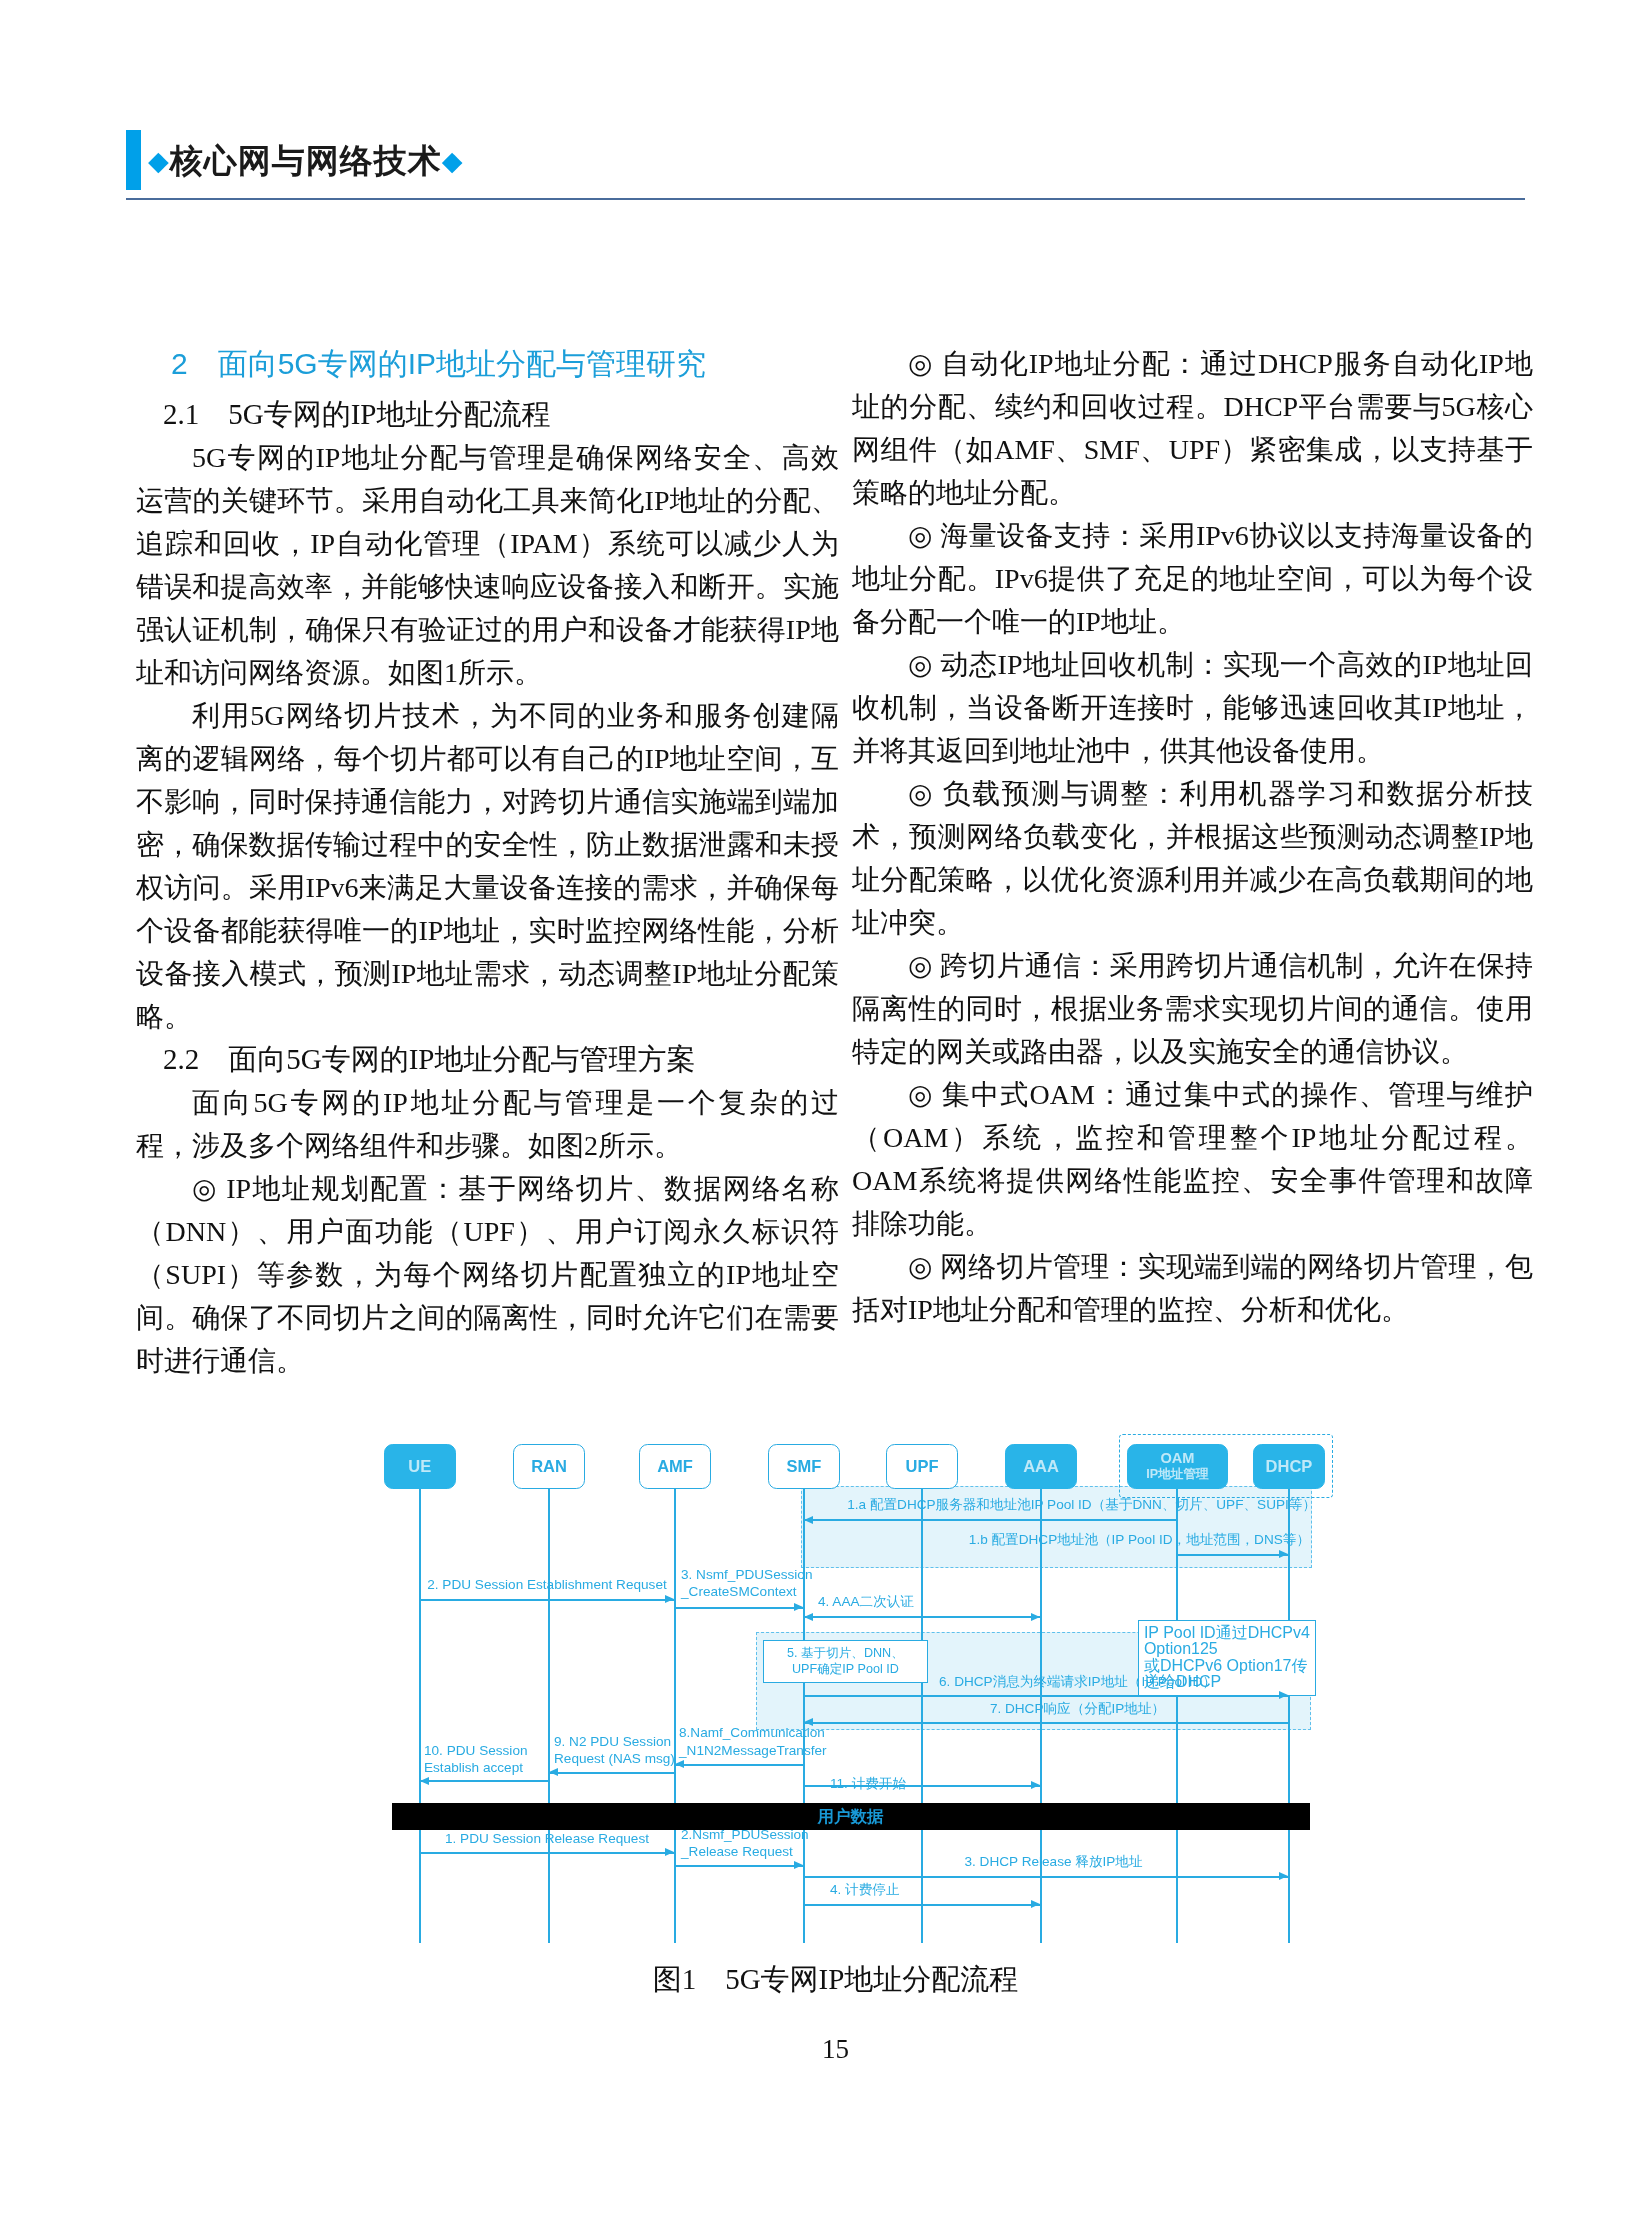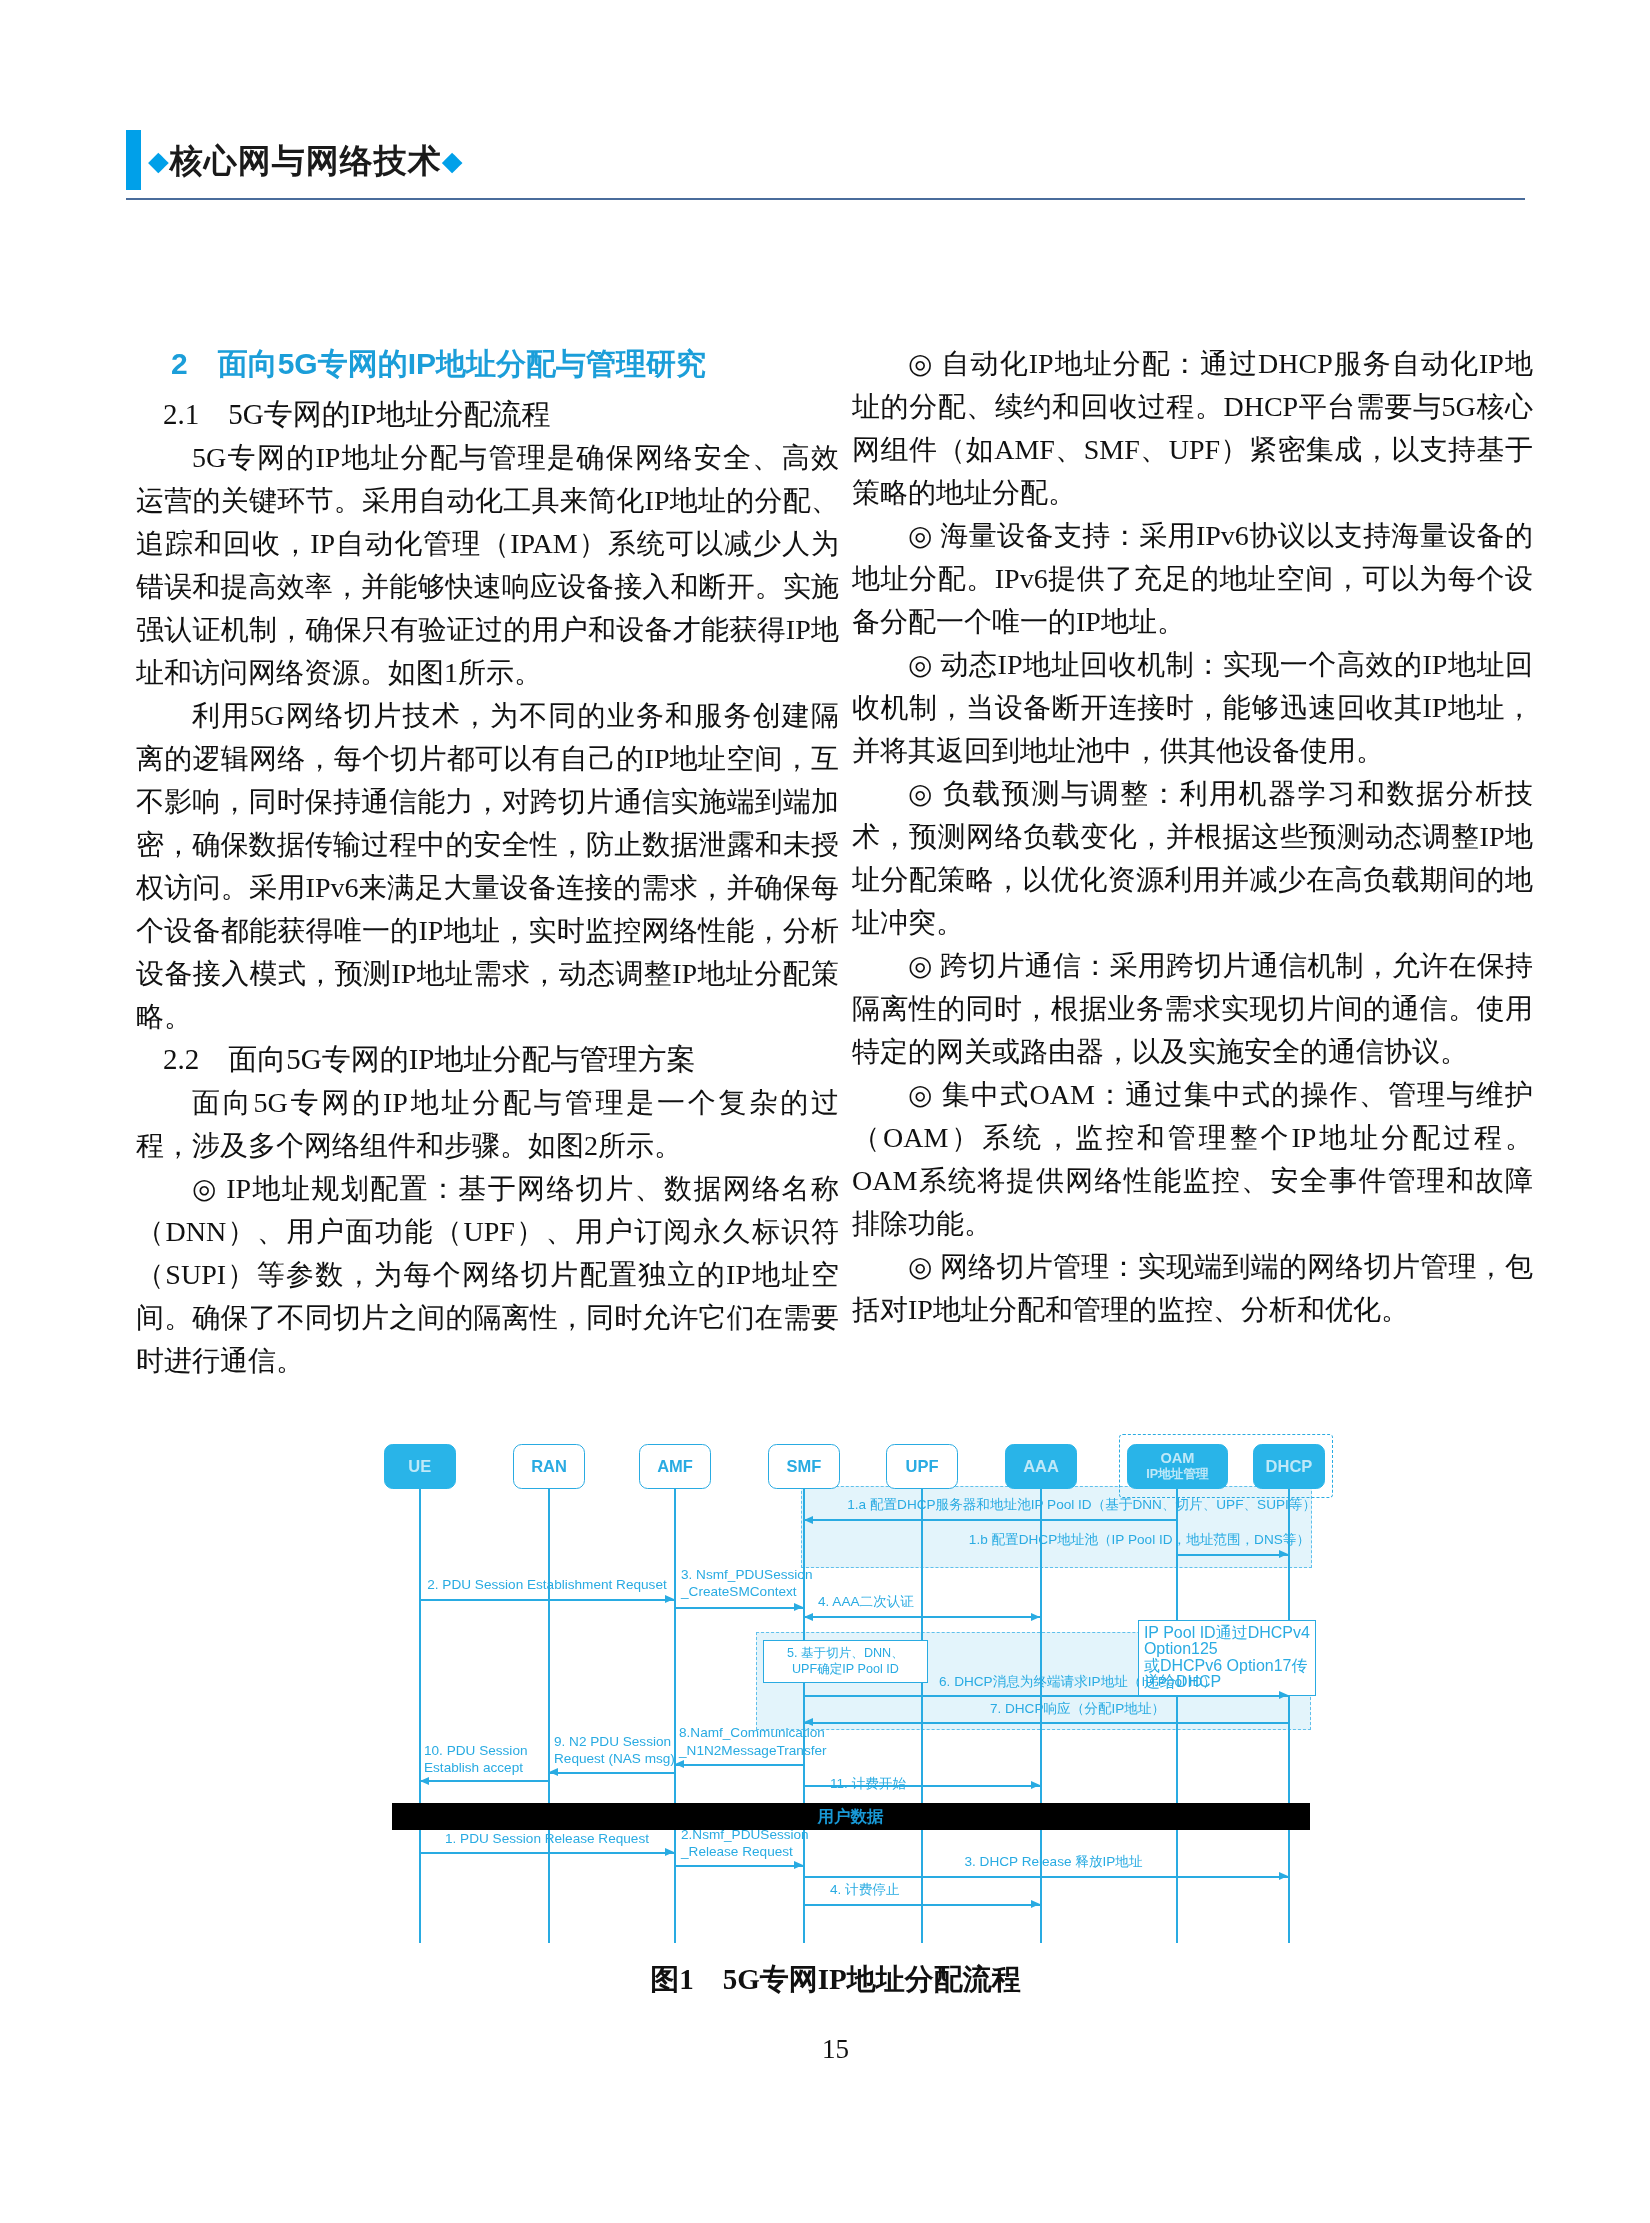--- a/index.html
+++ b/index.html
@@ -11,27 +11,27 @@
   .hdr-title{position:absolute;left:148px;top:138px;font-family:"Liberation Sans","DejaVu Sans",sans-serif;
              font-weight:bold;font-size:33px;line-height:45px;color:#1a1a1a;letter-spacing:1px;}
   .hdr-title .dia{color:#00a0e9;font-size:27px;vertical-align:1.9px;}
   .hdr-rule{position:absolute;left:126px;top:198px;width:1399px;height:1.9px;background:#4a6c9b;}
 
   
   .col{position:absolute;font-size:28px;line-height:43px;text-align:justify;}
   .col p{margin:0;text-indent:2em;}
   .col-left{left:136px;top:342px;width:703px;}
   .col-right{left:852px;top:342px;width:681px;}
-  .sec-h{font-family:"Liberation Sans","DejaVu Sans",sans-serif;font-weight:bold;font-size:30px;
+  .sec-h{font-family:"Liberation Sans","DejaVu Sans",sans-serif;font-weight:normal;font-size:30px;
          line-height:43px;color:#1b9ed9;margin:0 0 7.8px 0;padding-left:35px;text-align:left;}
   .sub-h{font-weight:normal;font-size:29px;line-height:43px;margin:0;padding-left:27px;text-align:left;}
 
   
   .fig-caption{position:absolute;left:136px;top:1960px;width:1399px;text-align:center;
-               font-weight:bold;font-size:29px;}
+               font-weight:normal;font-size:29px;}
   .page-number{position:absolute;left:136px;top:2034px;width:1399px;text-align:center;font-size:27px;}
 
   
   #diagram{position:absolute;left:374px;top:1434px;width:1014px;height:532px;
            font-family:"Liberation Sans","DejaVu Sans",sans-serif;}
   #diagram > div{position:absolute;}
   .dg-region{background:rgba(41,171,226,0.13);border:1px dashed #5fc0ec;}
   .dg-group{border:1.9px dashed #29abe2;border-radius:3.9px;}
   .dg-line{background:#29abe2;}
   .dg-band{background:#000000;color:#1899d6;font-weight:bold;font-size:16.5px;text-align:center;}

